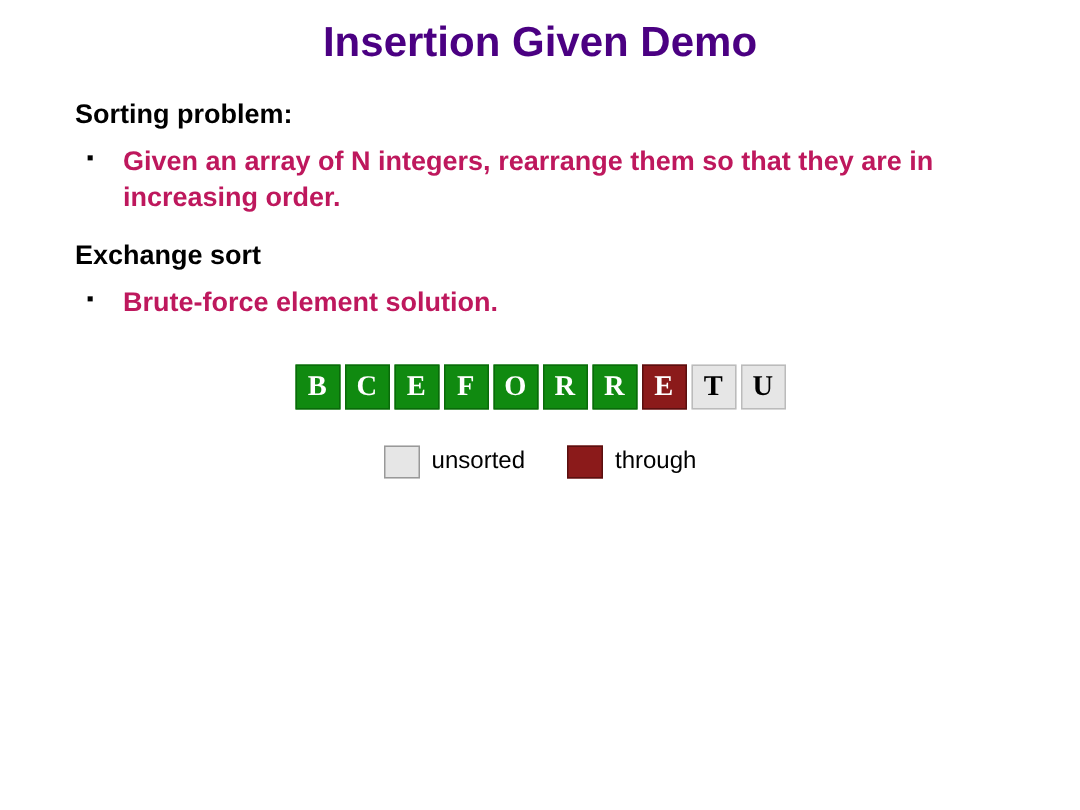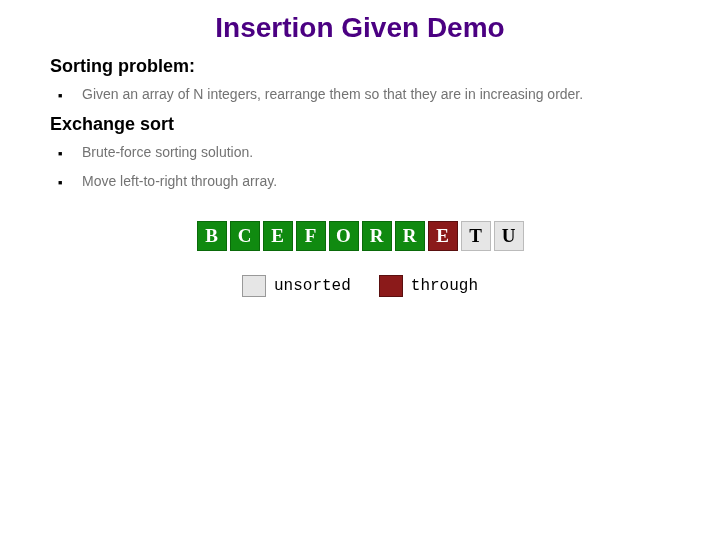--- a/index.html
+++ b/index.html
@@ -21,38 +21,38 @@
     text-align: center;
     font-size: 28px;
     font-weight: bold;
     color: #4b0082;
     padding-top: 12px;
     padding-bottom: 6px;
   }
   .section {
     margin-left: 50px;
     margin-right: 40px;
-    margin-top: 6px;
+    margin-top: 16px;
   }
   .section-heading {
     font-size: 18px;
     font-weight: bold;
     color: #000;
     margin-bottom: 8px;
   }
   ul.bullets {
     list-style: none;
     padding-left: 28px;
     margin: 0;
   }
   ul.bullets li {
     position: relative;
-    font-size: 14px;
-    font-weight: normal;
-    color: #737373;
+    font-size: 18px;
+    font-weight: bold;
+    color: #be185d;
     line-height: 1.35;
     margin-bottom: 10px;
     padding-left: 4px;
   }
   ul.bullets li::before {
     content: "■";
     position: absolute;
     left: -20px;
     top: 6px;
     font-size: 7px;
@@ -90,21 +90,21 @@
     background: #e6e6e6;
     color: #000;
     border-color: #bbb;
   }
   .legend {
     display: flex;
     justify-content: center;
     align-items: center;
     gap: 28px;
     margin-top: 24px;
-    font-family: Liberation Mono, monospace;
+    font-family: Liberation Sans, sans-serif;
     font-size: 16px;
     color: #000;
   }
   .legend-item {
     display: flex;
     align-items: center;
     gap: 8px;
   }
   .swatch {
     width: 24px;
@@ -126,22 +126,21 @@
   <div class="section">
     <div class="section-heading">Sorting problem:</div>
     <ul class="bullets">
       <li>Given an array of N integers, rearrange them so that they are in increasing order.</li>
     </ul>
   </div>
 
   <div class="section">
     <div class="section-heading">Exchange sort</div>
     <ul class="bullets">
-      <li>Brute-force sorting solution.</li>
-      <li>Move left-to-right through array.</li>
+      <li>Brute-force element solution.</li>
     </ul>
   </div>
 
   <div class="array-row">
     <div class="cell sorted">B</div>
     <div class="cell sorted">C</div>
     <div class="cell sorted">E</div>
     <div class="cell sorted">F</div>
     <div class="cell sorted">O</div>
     <div class="cell sorted">R</div>

